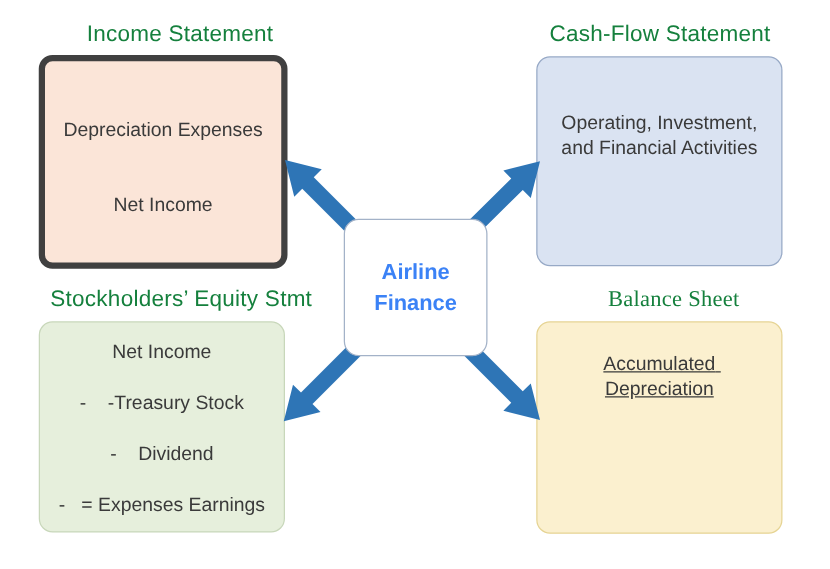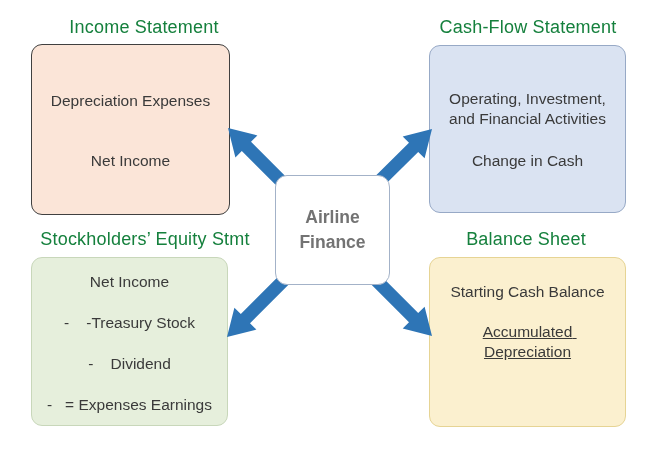--- a/index.html
+++ b/index.html
@@ -3,67 +3,65 @@
 <meta charset="utf-8">
 <style>
   html,body{margin:0;padding:0;background:#ffffff;}
   body{font-family:"Liberation Sans",sans-serif;color:#3a3a3a;}
   .canvas{position:relative;width:664px;height:455px;background:#fff;overflow:hidden;}
 
   .quad-title{position:absolute;width:220px;text-align:center;font-size:18px;line-height:21px;color:#15803d;letter-spacing:.2px;}
   #title-income{left:34px;top:17px;}
   #title-cashflow{left:418px;top:17px;}
   #title-equity{left:35px;top:229px;}
-  #title-balance{left:416px;top:229px;}
+  #title-balance{left:429px;top:229px;font-family:Liberation Serif, serif;}
 
   .box{position:absolute;border-radius:11px;box-sizing:border-box;display:flex;flex-direction:column;align-items:center;z-index:2;}
   .box p{margin:0;font-size:15.5px;line-height:20px;text-align:center;white-space:pre-wrap;}
 
-  #box-income{left:31px;top:44px;width:199px;height:171px;background:#fbe5d8;border:1px solid #404040;padding-top:46px;gap:40px;}
-  #box-cashflow{left:429px;top:45px;width:197px;height:168px;background:#dae3f2;border:1.5px solid #97a9c6;padding-top:43px;gap:22px;}
+  #box-income{left:31px;top:44px;width:199px;height:171px;background:#fbe5d8;border:5px solid #404040;padding-top:46px;gap:40px;}
+  #box-cashflow{left:429px;top:45px;width:197px;height:168px;background:#dae3f2;border:1.5px solid #97a9c6;padding-top:43px;}
   #box-equity{left:31px;top:257px;width:197px;height:169px;background:#e6efdc;border:1.5px solid #c8d7ba;padding-top:14px;gap:21px;}
   #box-balance{left:429px;top:257px;width:197px;height:170px;background:#fbf0cf;border:1.5px solid #e6d494;padding-top:24px;gap:20px;}
 
   .wrap-2line{max-width:186px;}
   .wrap-narrow{max-width:140px;text-decoration:underline;}
 
   #arrow-layer{position:absolute;left:0;top:0;width:664px;height:455px;z-index:3;pointer-events:none;}
 
   #box-center{position:absolute;left:275px;top:175px;width:113px;height:108px;background:#ffffff;border:1.5px solid #a3b2c8;border-radius:12px;display:flex;flex-direction:column;align-items:center;justify-content:center;z-index:4;}
-  #box-center p{margin:0;font-size:17.5px;line-height:25px;font-weight:bold;color:#737373;text-align:center;}
+  #box-center p{margin:0;font-size:17.5px;line-height:25px;font-weight:bold;color:#3b82f6;text-align:center;}
 </style>
 </head>
 <body>
 
 <div class="canvas">
 
   <div class="quad-title" id="title-income">Income Statement</div>
   <div class="quad-title" id="title-cashflow">Cash-Flow Statement</div>
   <div class="quad-title" id="title-equity">Stockholders’ Equity Stmt</div>
   <div class="quad-title" id="title-balance">Balance Sheet</div>
 
   <div class="box" id="box-income" style="background-color: rgb(251, 229, 216);">
     <p>Depreciation Expenses</p>
     <p>Net Income</p>
   </div>
 
   <div class="box" id="box-cashflow" style="background-color: rgb(218, 227, 242);">
     <p class="wrap-2line">Operating, Investment, and Financial Activities</p>
-    <p>Change in Cash</p>
   </div>
 
   <div class="box" id="box-equity" style="background-color: rgb(230, 239, 220);">
     <p>Net Income</p>
     <p>-    -Treasury Stock</p>
     <p>-    Dividend</p>
     <p>-   = Expenses Earnings</p>
   </div>
 
   <div class="box" id="box-balance" style="background-color: rgb(251, 240, 207);">
-    <p>Starting Cash Balance</p>
     <p class="wrap-narrow">Accumulated Depreciation</p>
   </div>
 
   <svg id="arrow-layer" viewBox="0 0 664 455" xmlns="http://www.w3.org/2000/svg">
     <polygon points="336.6,227.4 251.0,141.8 257.4,135.4 228,128 235.4,157.4 241.8,151.0 327.4,236.6" fill="#2e75b6"></polygon>
     <polygon points="332.6,236.6 418.2,152.0 424.6,158.3 432,129 402.7,136.4 409.0,142.8 323.4,227.4" fill="#2e75b6"></polygon>
     <polygon points="327.4,227.4 240.8,314.0 234.4,307.7 227,337 256.4,329.6 250.0,323.2 336.6,236.6" fill="#2e75b6"></polygon>
     <polygon points="323.4,236.6 409.0,322.2 402.7,328.6 432,336 424.6,306.7 418.2,313.0 332.6,227.4" fill="#2e75b6"></polygon>
   </svg>
 

